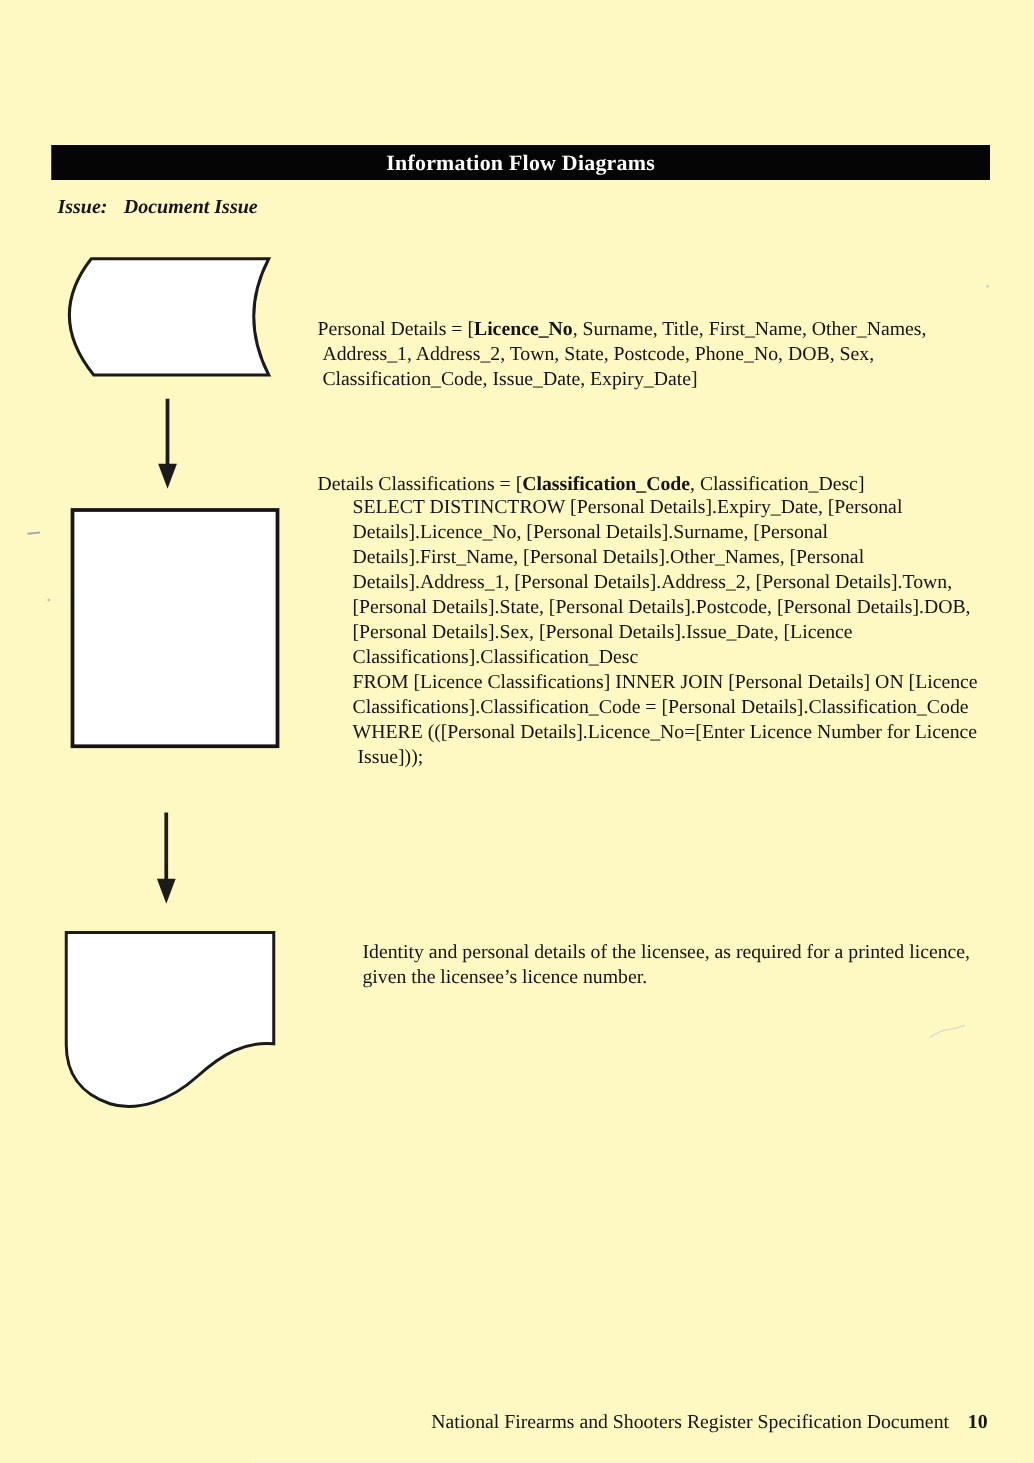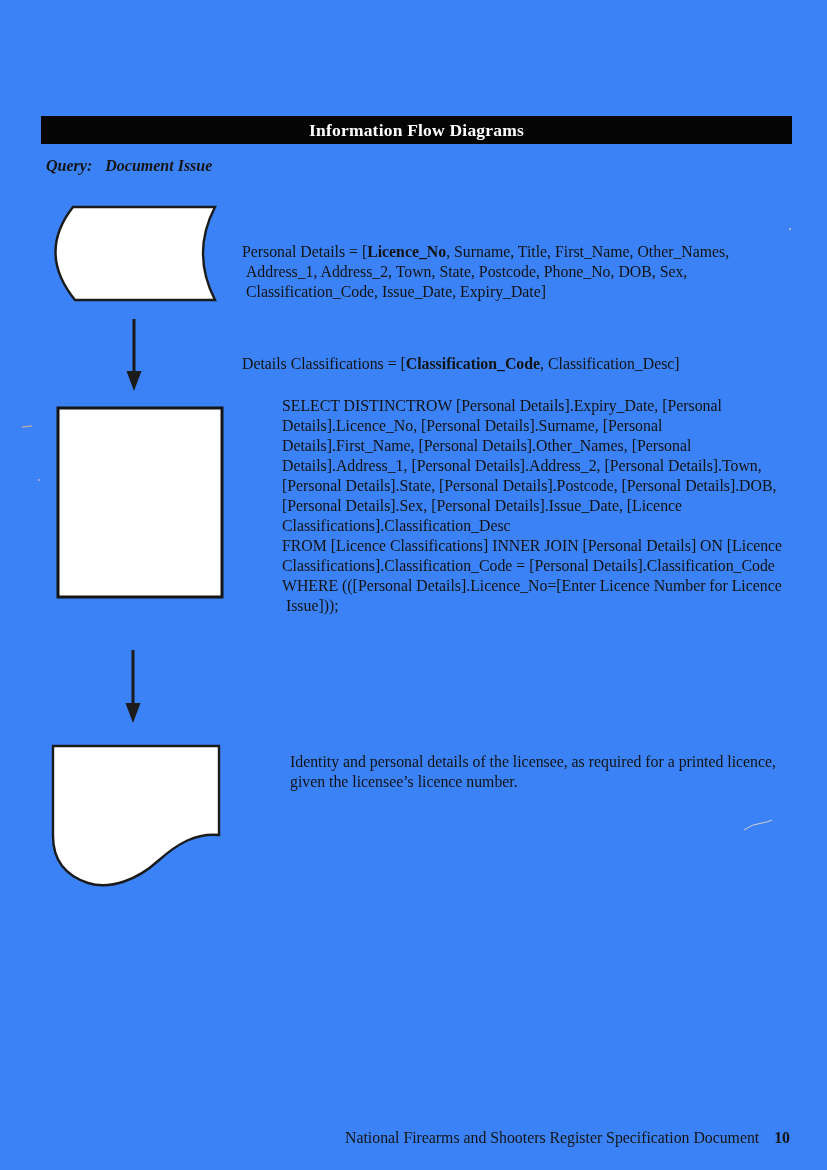--- a/index.html
+++ b/index.html
@@ -4,21 +4,21 @@
 <style>
   html, body {
     margin: 0;
     padding: 0;
     background: #e8e8e8;
   }
   .page {
     position: relative;
     width: 827px;
     height: 1170px;
-    background: #3b82f6;
+    background: #fef9c3;
     font-family: "Liberation Serif", "DejaVu Serif", serif;
     color: #151515;
     overflow: hidden;
     margin: 0 auto;
   }
   .title-bar {
     position: absolute;
     left: 41px;
     top: 116px;
     width: 751px;
@@ -52,21 +52,21 @@
   }
 
   .tblock {
     position: absolute;
     left: 242px;
     font-size: 15.8px;
     line-height: 20px;
     white-space: pre-wrap;
     color: #131313;
   }
-  .tblock p { margin: 0; padding: 0; white-space: pre-wrap; }
+  .tblock p { margin: 12px; padding: 0; white-space: pre-wrap; }
   .b1 { top: 202px; width: 575px; }
   .b1 p + p { margin-top: 12px; }
   .b2 { top: 396px; width: 575px; margin-left: 40px; }
   .b3 { top: 752px; width: 575px; margin-left: 48px; }
 
   .footer {
     position: absolute;
     top: 1104px;
     left: 41px;
     width: 749px;
@@ -83,21 +83,21 @@
 </head>
 <body>
 
 <div class="page">
 
   <header class="title-bar">
     <span>Information Flow Diagrams</span>
   </header>
 
   <div class="query-label">
-    <span class="q">Query:</span>
+    <span class="q">Issue:</span>
     <span class="qname">Document Issue</span>
   </div>
 
   <svg class="diagram" width="827" height="1170" viewBox="0 0 827 1170" fill="none">
 
     <path d="M 73,207 L 215,207 Q 191,253 215,300 L 75,300 Q 37,253 73,207 Z" stroke="#1b1b1b" stroke-width="2.4" fill="#ffffff"></path>
 
     <g>
       <line x1="134" y1="319" x2="134" y2="377" stroke="#1b1b1b" stroke-width="3"></line>
       <polygon points="134,391 126.5,371 141.5,371" fill="#1b1b1b"></polygon>

